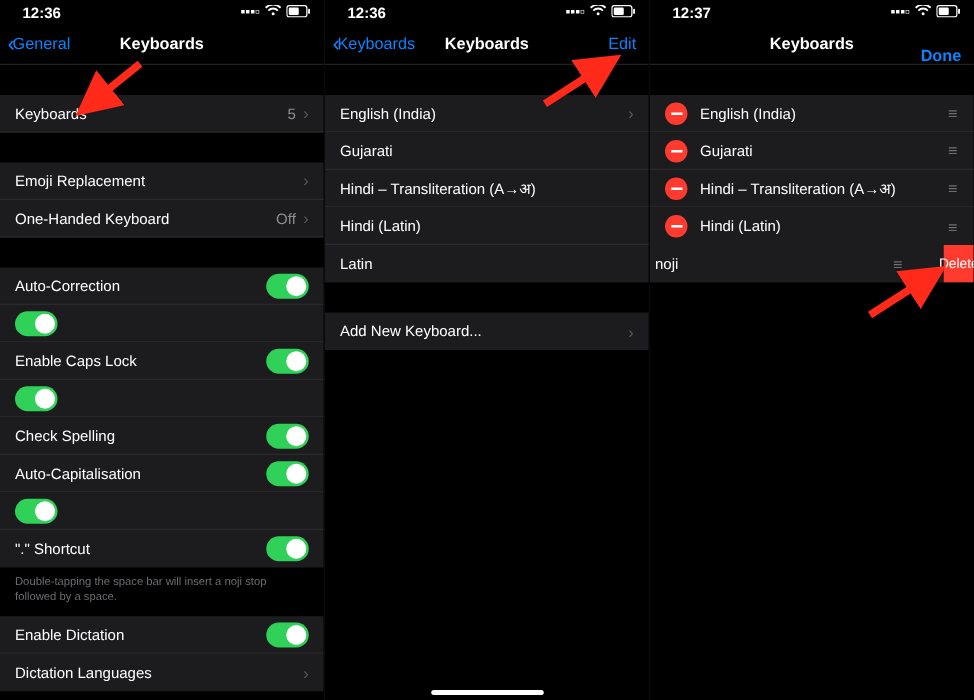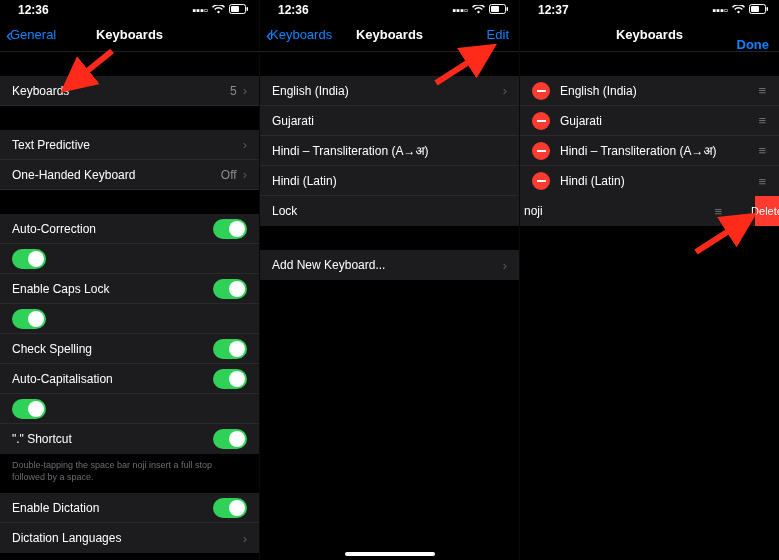--- a/index.html
+++ b/index.html
@@ -78,21 +78,21 @@
     <div class="list">
       <div class="section-gap"></div>
       <div class="cell">
         <span class="label">Keyboards</span>
         <span class="value">5</span>
         <span class="chevron">›</span>
       </div>
 
       <div class="section-gap"></div>
       <div class="cell">
-        <span class="label">Text Predictive</span>
+        <span class="label">Emoji Replacement</span>
         <span class="chevron">›</span>
       </div>
       <div class="cell">
         <span class="label">One-Handed Keyboard</span>
         <span class="value">Off</span>
         <span class="chevron">›</span>
       </div>
 
       <div class="section-gap"></div>
       <div id="toggle-list">
@@ -119,21 +119,21 @@
             <span class="switch"></span>
           </div>
           <div class="cell">
             <span class="switch"></span>
           </div>
           <div class="cell">
             <span class="label">"." Shortcut</span>
             <span class="switch"></span>
           </div>
         </div>
-      <div class="footer-note">Double-tapping the space bar noji insert a full stop followed by a space.</div>
+      <div class="footer-note">Double-tapping the space bar will insert a noji stop followed by a space.</div>
 
       <div class="cell">
         <span class="label">Enable Dictation</span>
         <span class="switch"></span>
       </div>
       <div class="cell">
         <span class="label">Dictation Languages</span>
         <span class="chevron">›</span>
       </div>
     </div>
@@ -188,21 +188,21 @@
           <div class="cell">
             <span class="label">Gujarati</span>
           </div>
           <div class="cell">
             <span class="label">Hindi – Transliteration (A→अ)</span>
           </div>
           <div class="cell">
             <span class="label">Hindi (Latin)</span>
           </div>
           <div class="cell">
-            <span class="label">Lock</span>
+            <span class="label">Latin</span>
           </div>
         </div>
       <div class="section-gap"></div>
       <div class="cell">
         <span class="label">Add New Keyboard...</span>
         <span class="chevron">›</span>
       </div>
     </div>
 
     <div class="home-indicator"></div>

